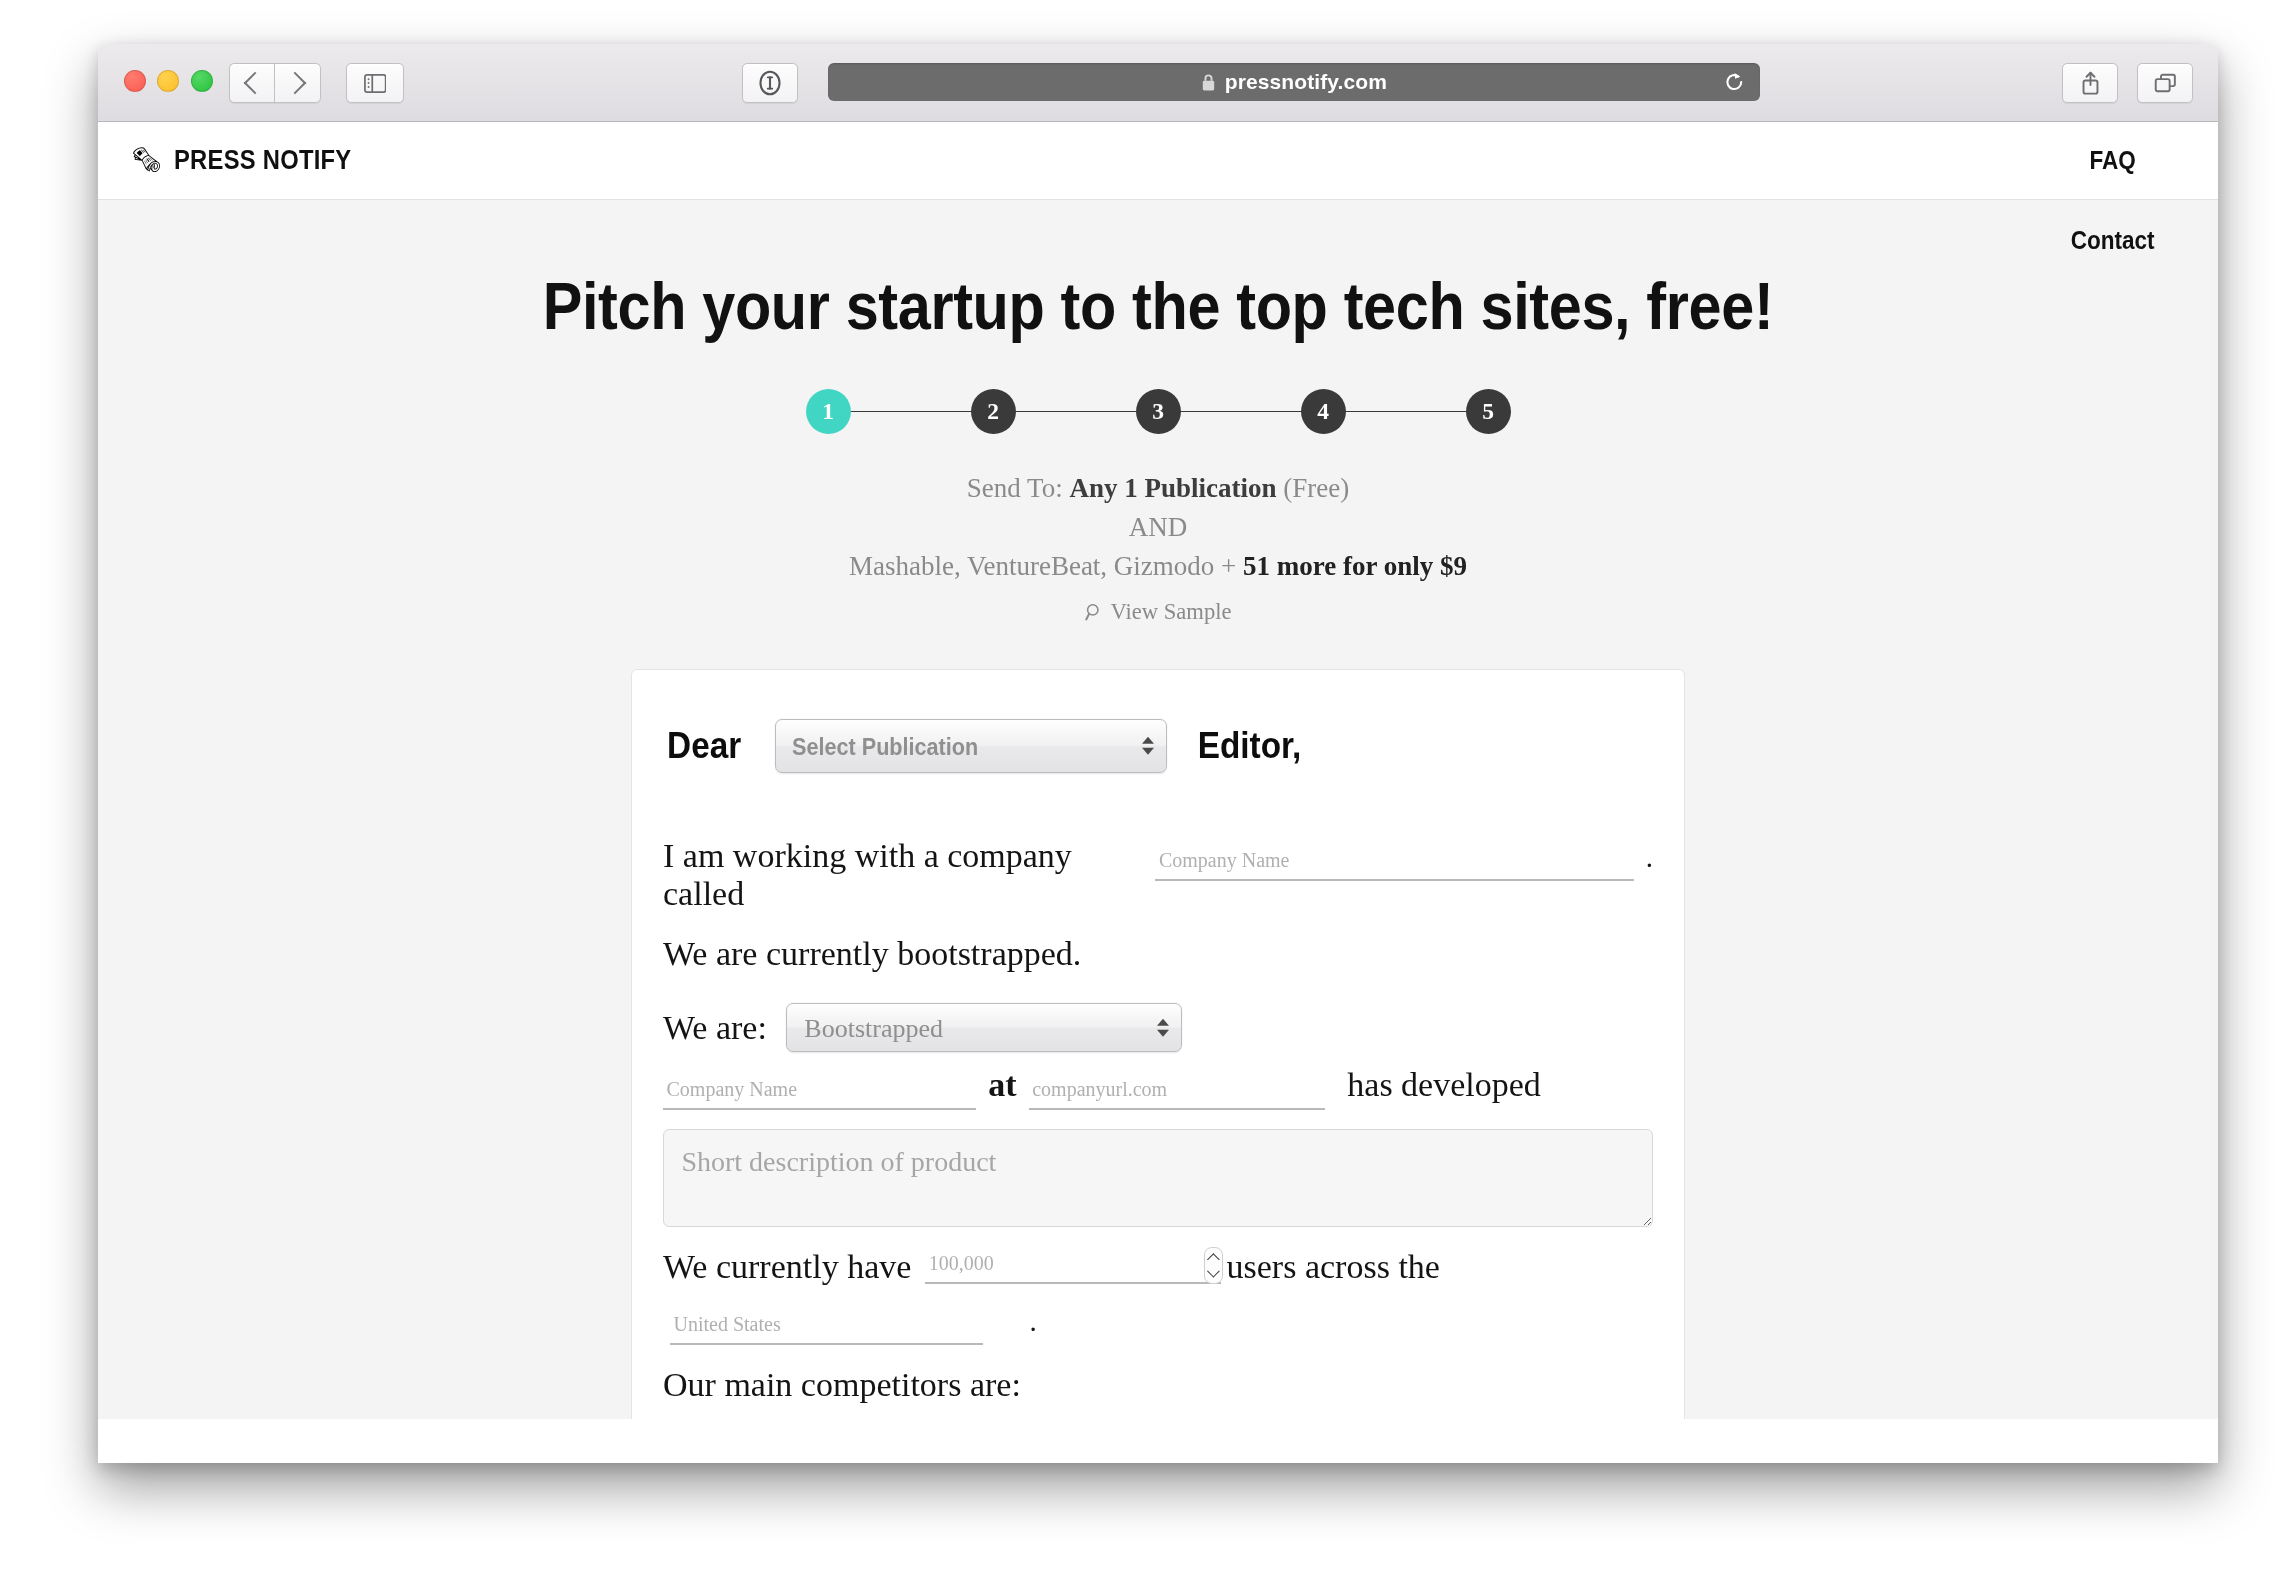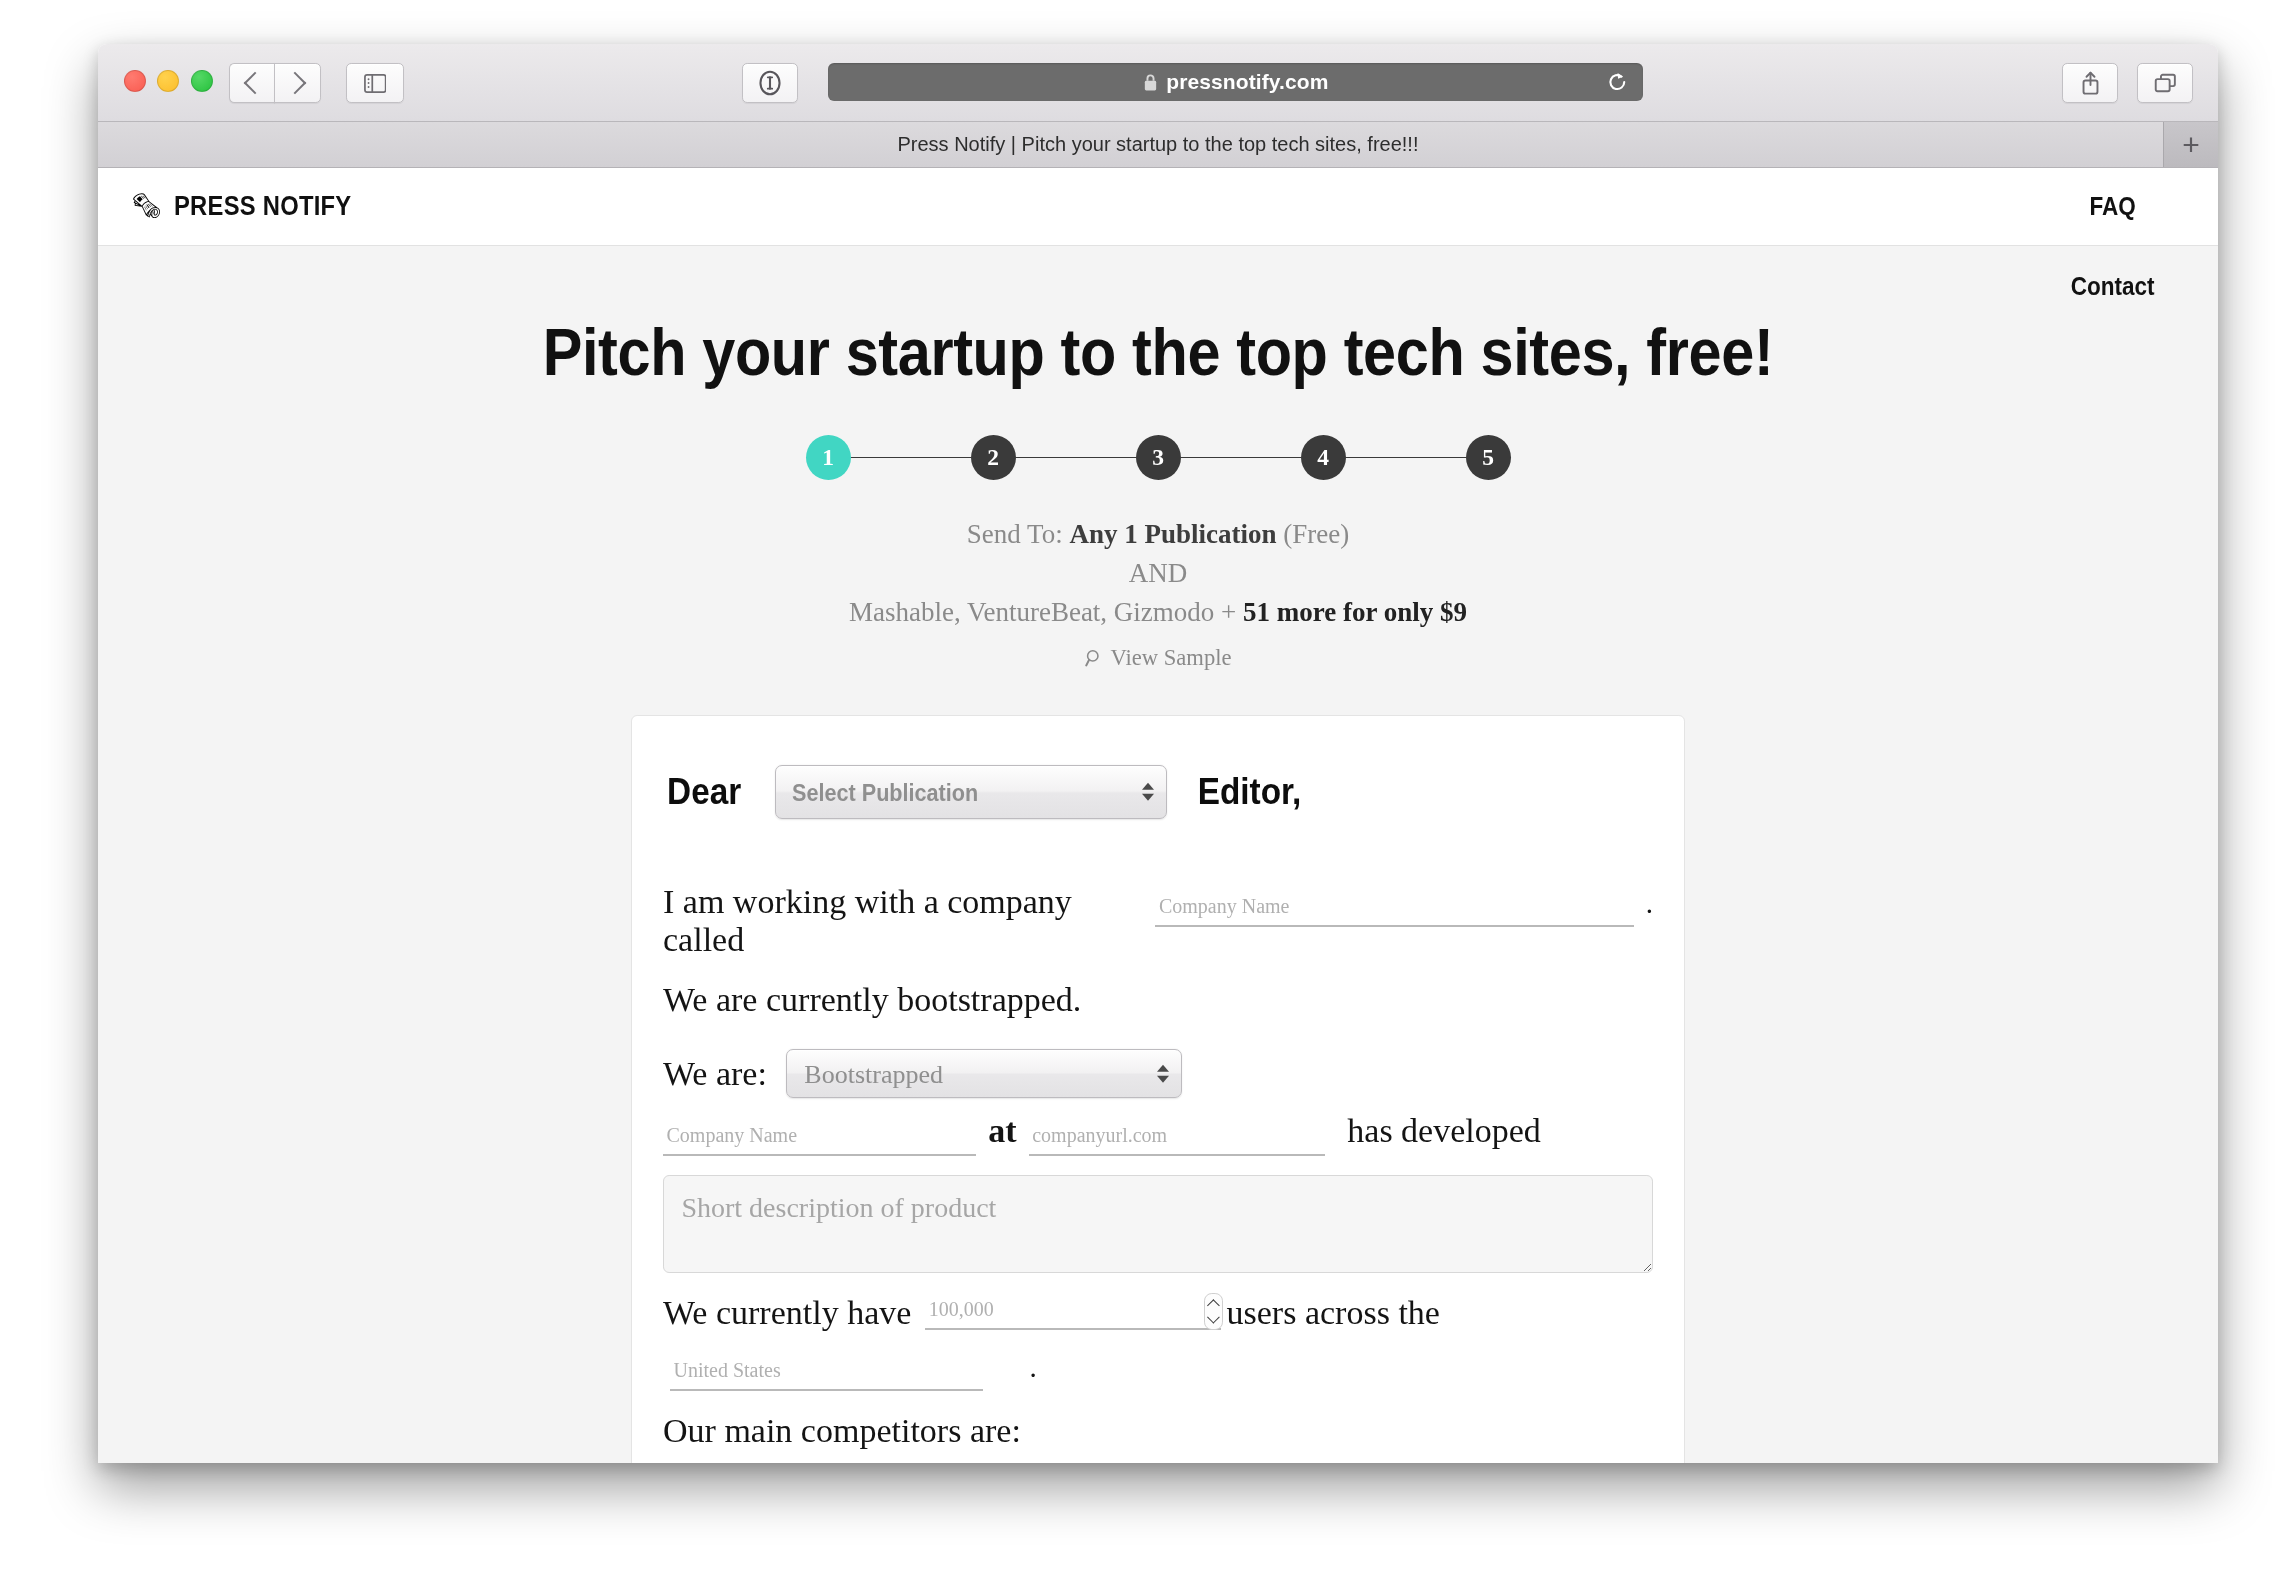--- a/index.html
+++ b/index.html
@@ -71,21 +71,21 @@
 
   .chev { width: 14px; height: 14px; border-left: 2.6px solid #77757a; border-bottom: 2.6px solid #77757a; }
   .chev-l { transform: rotate(45deg); margin-left: 4.4px; }
   .chev-r { transform: rotate(-135deg); margin-right: 4.4px; }
 
   
   #url-field {
     position: absolute;
     left: 730px;
     top: 19px;
-    width: 815px;
+    width: 932px;
     height: 38px;
     background: #6c6c6c;
     border-radius: 6.1px;
     display: flex;
     align-items: center;
     justify-content: center;
     box-shadow: 0 0.9px 1.7px rgba(0,0,0,0.18) inset;
   }
   #url-text {
     color: #ffffff;
@@ -424,24 +424,20 @@
       </svg>
     </div>
     <div class="tb-btn" id="tabs-btn">
       <svg width="22.6" height="21" viewBox="0 0 26 24">
         <rect x="8" y="2" width="16" height="13" rx="2" fill="none" stroke="#6f6d72" stroke-width="2.2"></rect>
         <rect x="2" y="7" width="16" height="14" rx="2" fill="#f6f5f7" stroke="#6f6d72" stroke-width="2.2"></rect>
       </svg>
     </div>
   </div>
 
-  <div id="tab-bar">
-    <span id="active-tab-title">Press Notify | Pitch your startup to the top tech sites, free!!!</span>
-    <div id="new-tab-btn">+</div>
-  </div>
 
   <div id="page">
 
     <div id="site-header">
       <div id="brand">
         <span id="brand-icon">🗞</span>
         <span id="brand-name">PRESS NOTIFY</span>
       </div>
       <div id="site-nav">
         <a class="nav-link" href="#">About</a>

